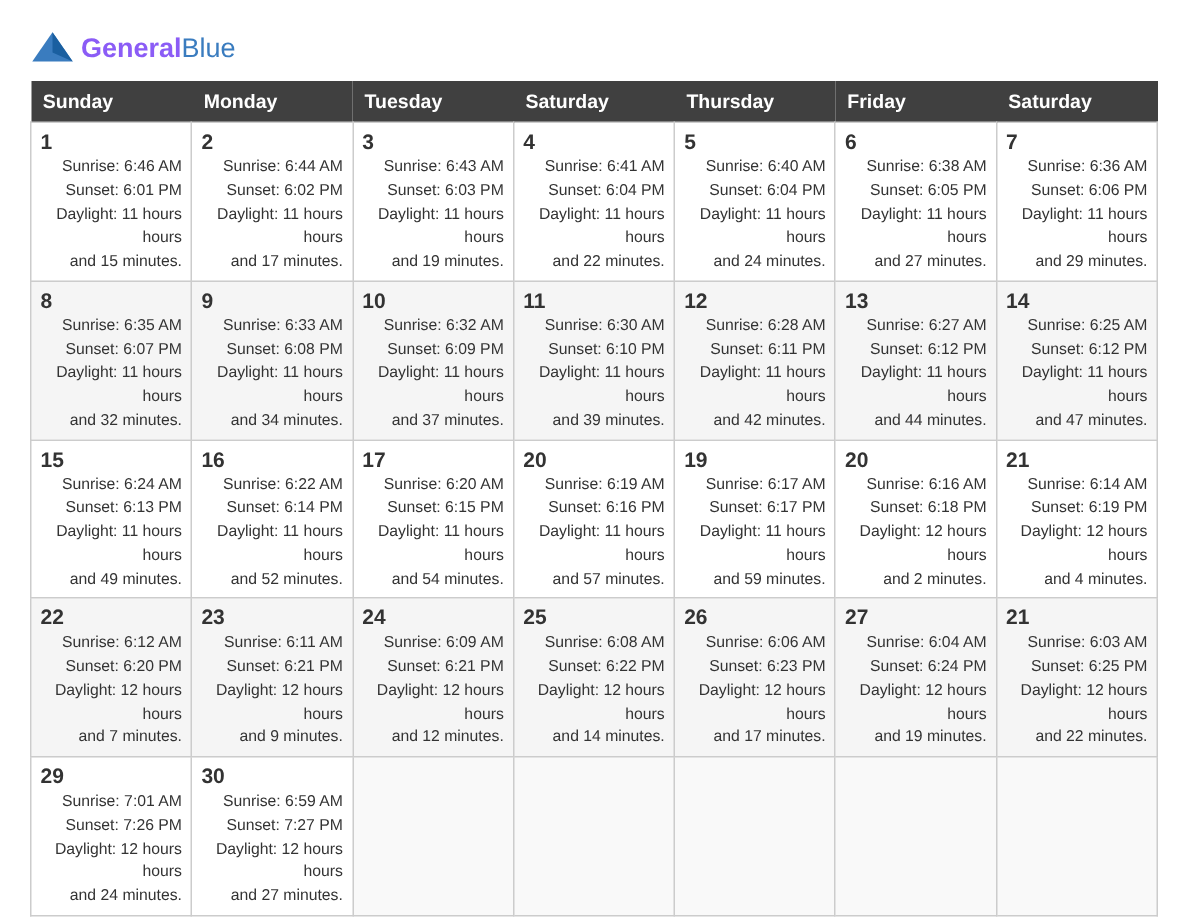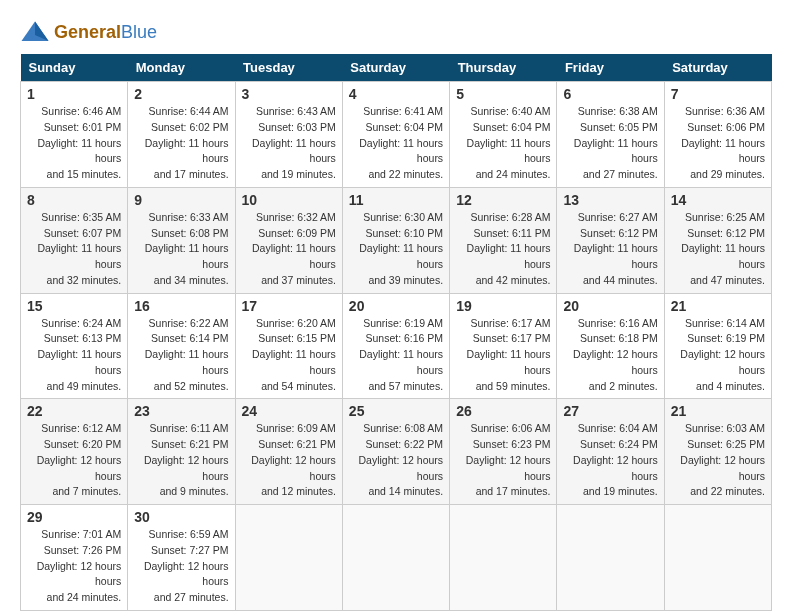--- a/index.html
+++ b/index.html
@@ -36,21 +36,21 @@
     .location-title {
       font-size: 16px;
       color: #555;
     }
     table {
       width: 100%;
       border-collapse: collapse;
       font-size: 11px;
     }
     th {
-      background-color: #0c4a6e;
+      background-color: #404040;
       color: white;
       text-align: left;
       padding: 6px 8px;
       font-size: 13px;
       font-weight: bold;
     }
     td {
       border: 1px solid #ccc;
       vertical-align: top;
       padding: 4px 6px;
@@ -87,21 +87,21 @@
 <body>
 
 <div class="header-area">
   <div class="logo-wrapper">
     <div class="logo">
       <svg class="logo-icon" viewBox="0 0 40 32" xmlns="http://www.w3.org/2000/svg">
         <polygon points="20,2 38,28 2,28" fill="#3a7cbf"></polygon>
         <polygon points="20,2 38,28 20,20" fill="#1a5fa0"></polygon>
       </svg>
       <div>
-        <span style="font-size:18px;font-weight:bold;color:#a16207;">General</span><span style="font-size:18px;font-weight:normal;color:#3a7cbf;">Blue</span>
+        <span style="font-size:18px;font-weight:bold;color:#8b5cf6;">General</span><span style="font-size:18px;font-weight:normal;color:#3a7cbf;">Blue</span>
       </div>
     </div>
   </div>
 </div>
 
 <table>
   <thead>
     <tr>
       <th>Sunday</th>
       <th>Monday</th>

